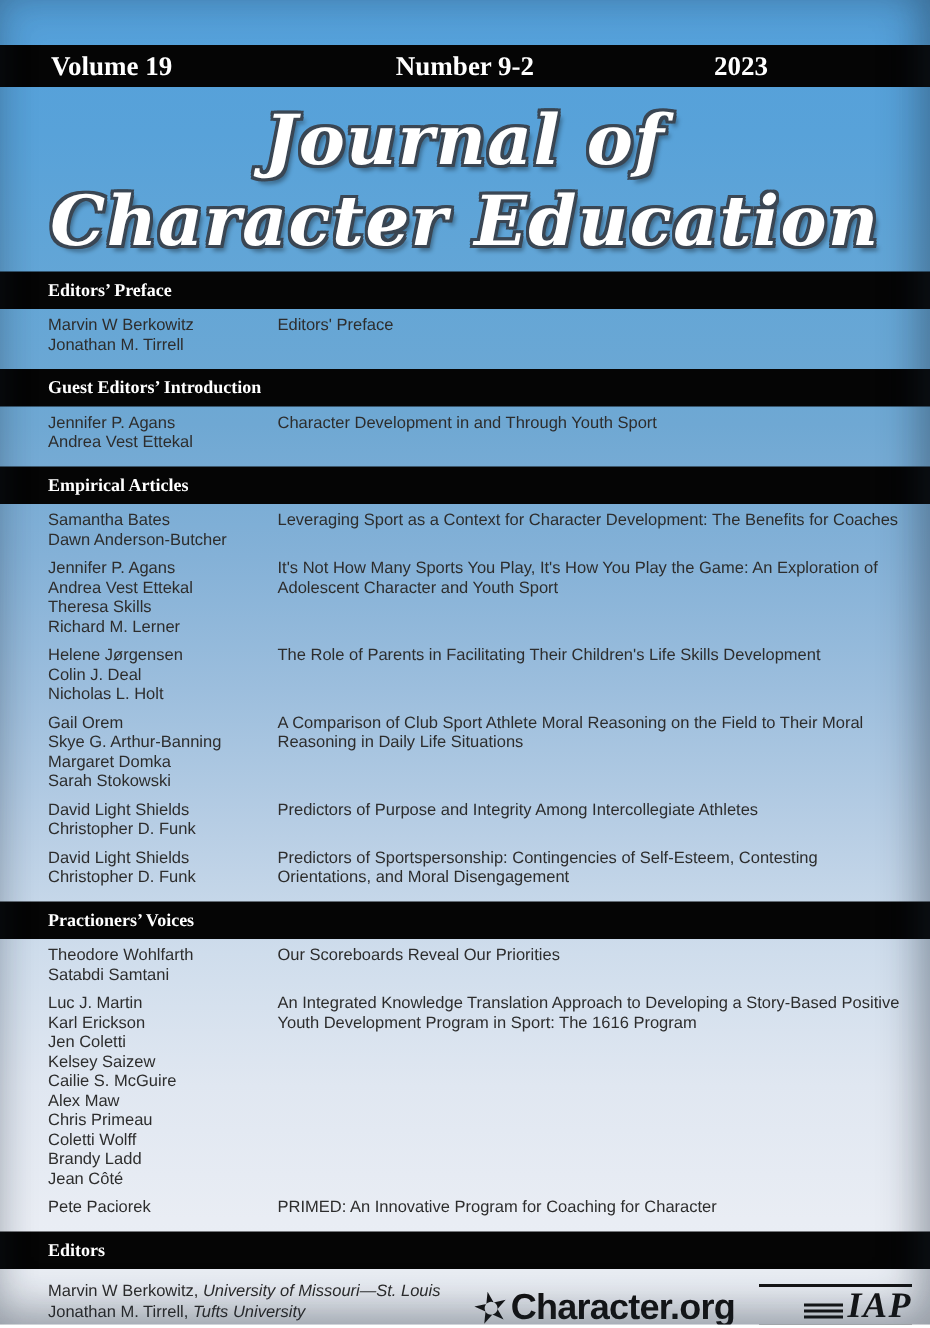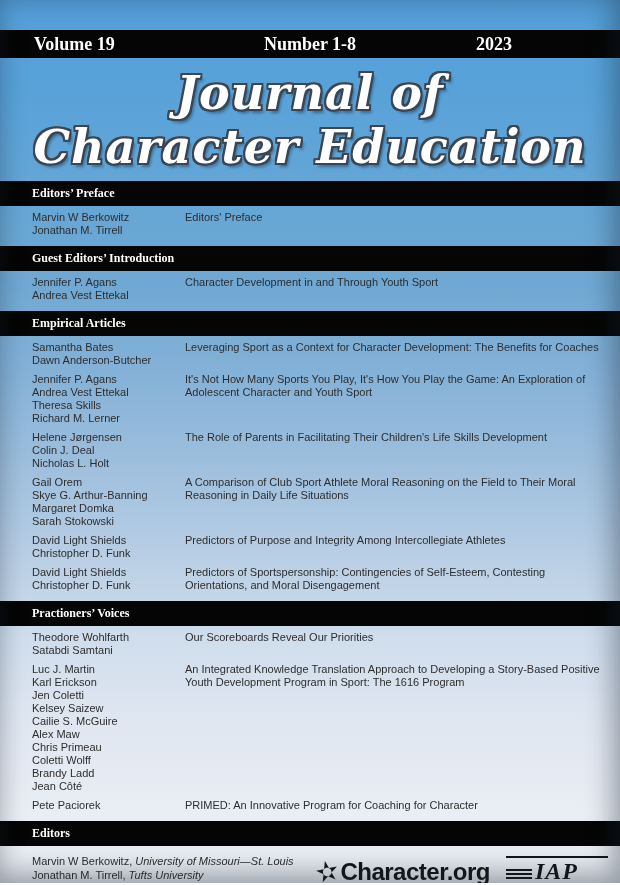--- a/index.html
+++ b/index.html
@@ -56,33 +56,33 @@
   .footer-row { display:flex; justify-content:space-between; padding:8px 8px 0 32px; }
   .editors-list { font-size:11px; line-height:14px; color:#2d2d2d; }
   .editors-list .aff { font-style:italic; }
   .logos { display:flex; align-items:flex-start; gap:16px; margin-top:2px; }
 
   .char-logo { text-align:center; color:#141414; }
   .char-word { display:flex; align-items:center; font-weight:bold; font-size:24px; letter-spacing:-0.5px; }
   .char-star { font-size:27px; font-weight:normal; margin-right:2px; display:inline-block; transform:rotate(-12deg); }
 
   .iap-logo { width:102px; color:#141414; margin-right:4px; }
-  .iap-top { display:flex; align-items:flex-end; justify-content:flex-start; border-bottom:2px solid #141414; border-top:2px solid #141414; padding:1px 0 0; }
+  .iap-top { display:flex; align-items:flex-end; justify-content:flex-end; border-bottom:2px solid #141414; border-top:2px solid #141414; padding:1px 0 0; }
   .iap-lines { display:flex; flex-direction:column; gap:2px; margin:0 3px 4px 0; }
   .iap-lines i { display:block; width:26px; height:2px; background:#141414; }
   .iap-acronym { font-family:"Liberation Serif", serif; font-style:italic; font-weight:bold; font-size:24px; line-height:24px; letter-spacing:1px; }
 </style>
 </head>
 <body>
 
 <div class="page">
 
   <div class="masthead">
     <span class="mh-left">Volume 19</span>
-    <span class="mh-center">Number 1-8</span>
+    <span class="mh-center">Number 9-2</span>
     <span class="mh-right">2023</span>
   </div>
 
   <div class="journal-title">
     <div>Journal of</div>
     <div>Character Education</div>
   </div>
 
   <div>
       <div class="section-bar">Editors’ Preface</div>

